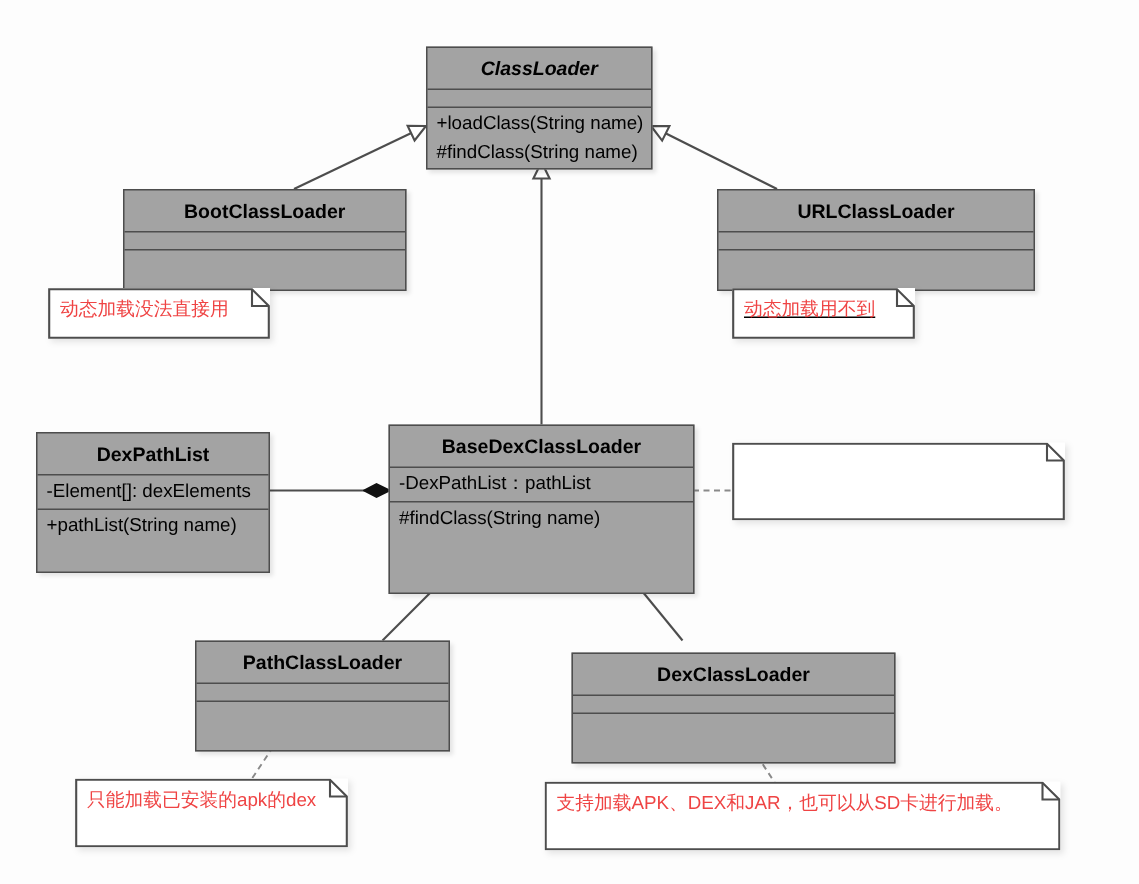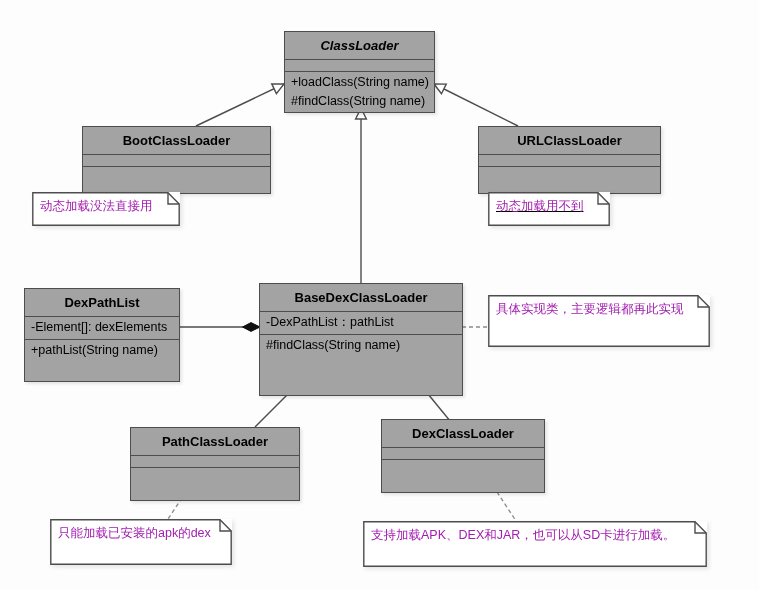--- a/index.html
+++ b/index.html
@@ -53,21 +53,21 @@
     position:absolute;
     background:#ffffff;
     box-sizing:border-box;
     z-index:3;
     filter:drop-shadow(2px 2px 2px rgba(0,0,0,.10));
   }
   .uml-note .note-shape{position:absolute;left:0;top:0;width:100%;height:100%;}
   .uml-note .note-text{
     position:relative;
     font-size:12.5px;
-    color:#a21caf;
+    color:#ef4444;
     padding:6px 10px 6px 8px;
     line-height:1.3;
     white-space:nowrap;
   }
 </style>
 </head>
 <body>
 
 <div id="canvas">
 
@@ -114,21 +114,21 @@
   <div class="uml-class" style="left:48px;top:126px;width:189px;margin-left:34px;">
     <div class="uml-title">BootClassLoader</div>
     <div class="uml-compartment">
       <div class="empty-thin"></div>
     </div>
     <div class="uml-compartment">
       <div class="empty-tall"></div>
     </div>
   </div>
 
-  <div class="uml-class" style="left:478px;top:126px;width:183px;">
+  <div class="uml-class" style="left:478px;top:126px;width:212px;">
     <div class="uml-title">URLClassLoader</div>
     <div class="uml-compartment">
       <div class="empty-thin"></div>
     </div>
     <div class="uml-compartment">
       <div class="empty-tall"></div>
     </div>
   </div>
 
   <div class="uml-class" style="left:24px;top:288px;width:156px;">
@@ -156,21 +156,21 @@
   <div class="uml-class" style="left:130px;top:427px;width:170px;">
     <div class="uml-title">PathClassLoader</div>
     <div class="uml-compartment">
       <div class="empty-thin"></div>
     </div>
     <div class="uml-compartment">
       <div class="empty-tall" style="height:32px;"></div>
     </div>
   </div>
 
-  <div class="uml-class" style="left:381px;top:419px;width:164px;">
+  <div class="uml-class" style="left:381px;top:435px;width:216px;">
     <div class="uml-title">DexClassLoader</div>
     <div class="uml-compartment">
       <div class="empty-thin"></div>
     </div>
     <div class="uml-compartment">
       <div class="empty-tall" style="height:32px;"></div>
     </div>
   </div>
 
   <div class="uml-note" style="left:32px;top:192px;width:148px;height:34px;">
@@ -187,21 +187,20 @@
       <path d="M 110 0.8 L 110 12 L 121.2 12" fill="none" stroke="#4d4d4d" stroke-width="1.4"></path>
     </svg>
     <div class="note-text">动态加载用不到</div>
   </div>
 
   <div class="uml-note" style="left:488px;top:295px;width:222px;height:52px;">
     <svg class="note-shape" viewBox="0 0 222 52" preserveAspectRatio="none">
       <path d="M 0.8 0.8 L 210 0.8 L 221.2 12 L 221.2 51.2 L 0.8 51.2 Z" fill="#ffffff" stroke="#4d4d4d" stroke-width="1.4"></path>
       <path d="M 210 0.8 L 210 12 L 221.2 12" fill="none" stroke="#4d4d4d" stroke-width="1.4"></path>
     </svg>
-    <div class="note-text">具体实现类，主要逻辑都再此实现</div>
   </div>
 
   <div class="uml-note" style="left:50px;top:519px;width:182px;height:46px;">
     <svg class="note-shape" viewBox="0 0 182 46" preserveAspectRatio="none">
       <path d="M 0.8 0.8 L 170 0.8 L 181.2 12 L 181.2 45.2 L 0.8 45.2 Z" fill="#ffffff" stroke="#4d4d4d" stroke-width="1.4"></path>
       <path d="M 170 0.8 L 170 12 L 181.2 12" fill="none" stroke="#4d4d4d" stroke-width="1.4"></path>
     </svg>
     <div class="note-text">只能加载已安装的apk的dex</div>
   </div>
 

